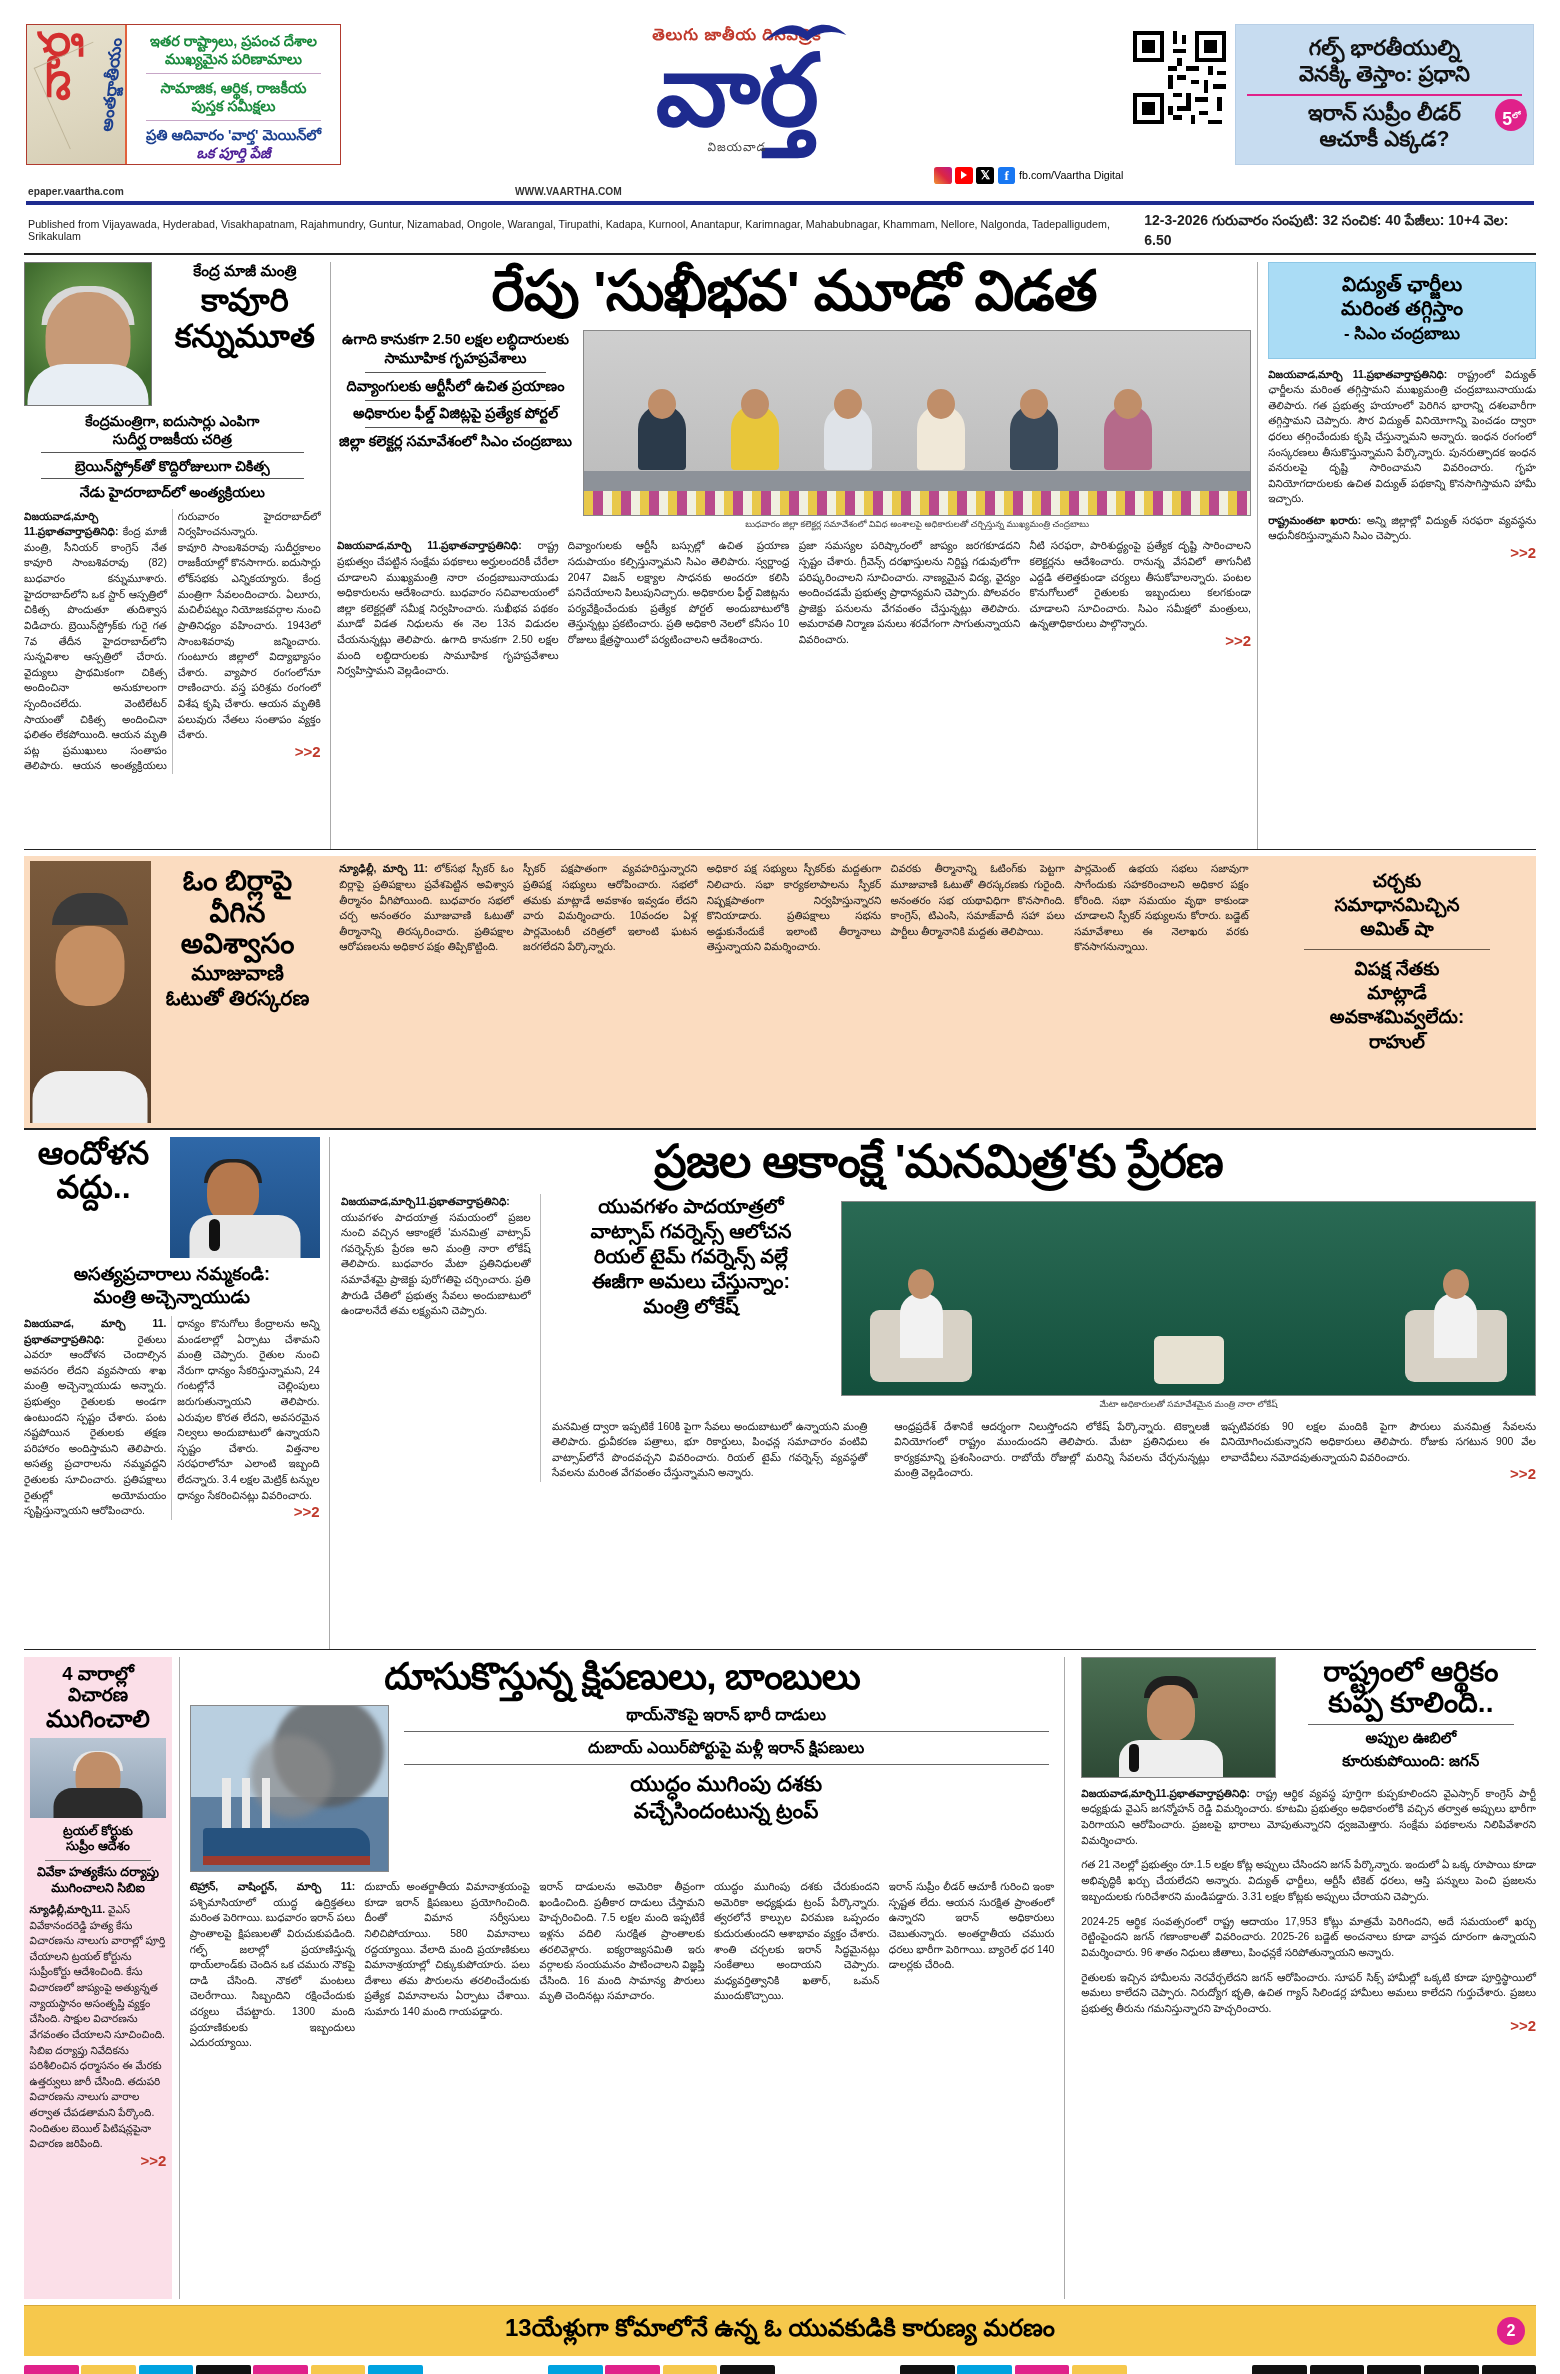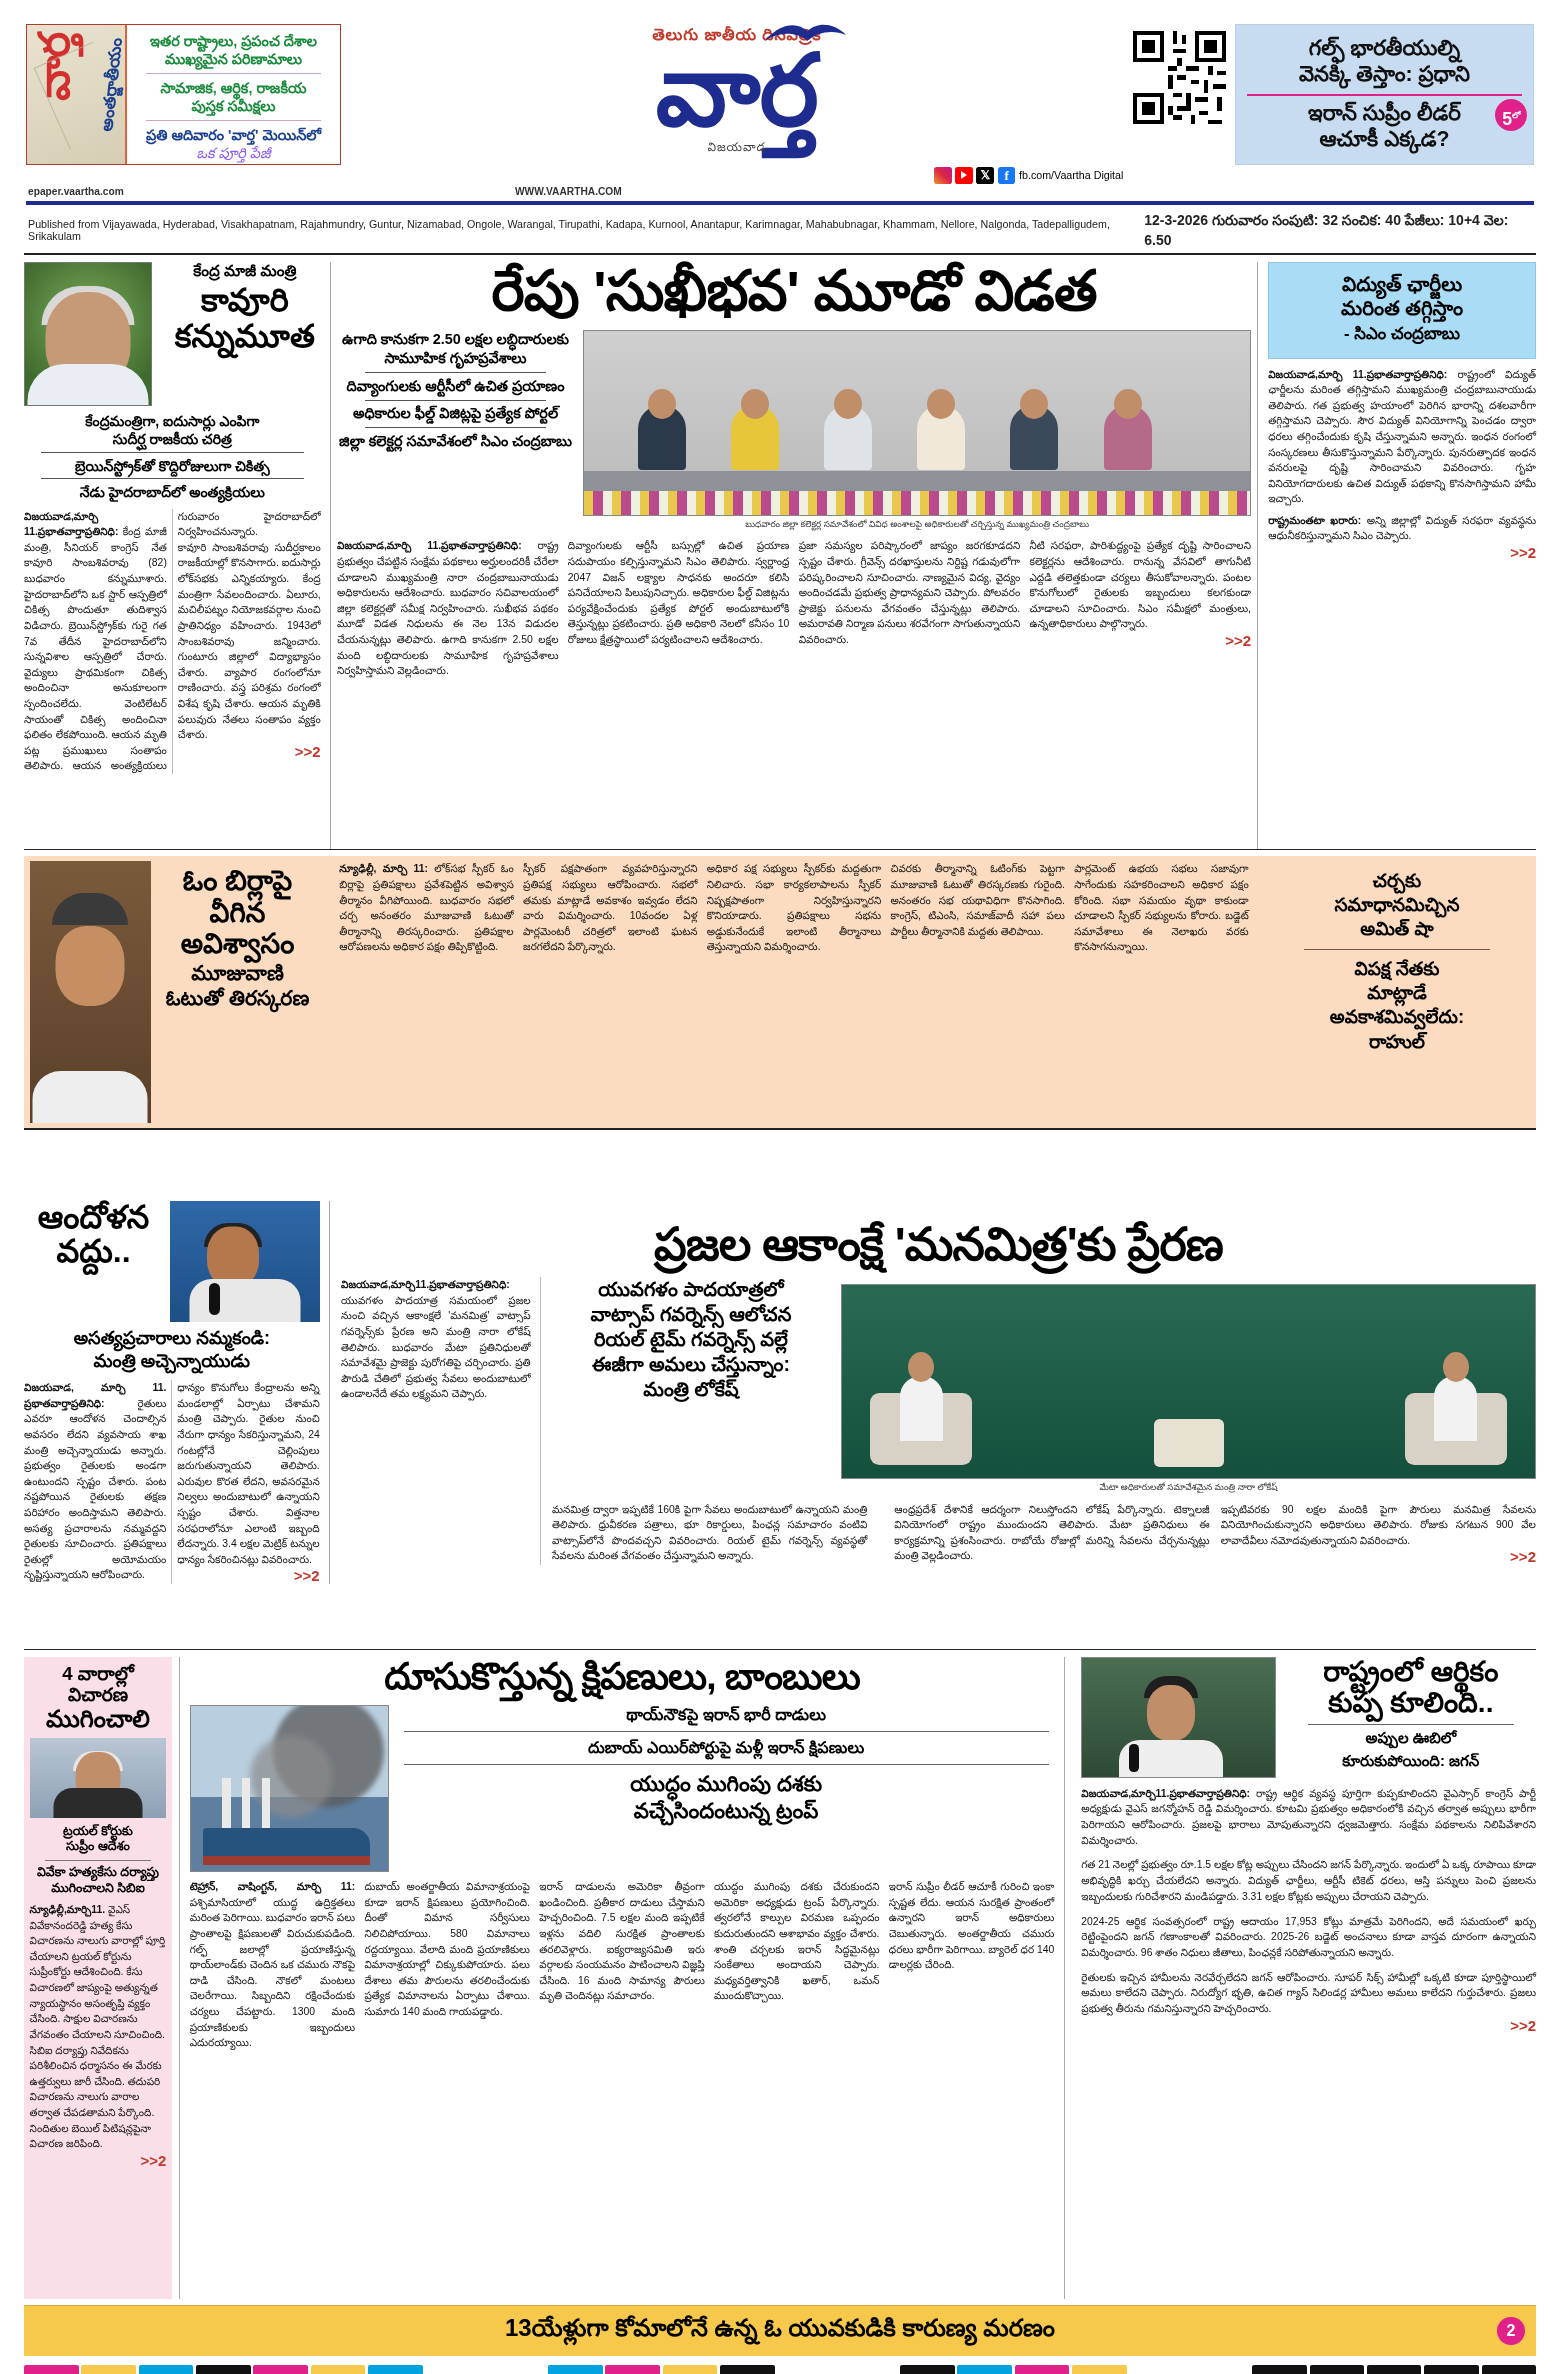--- a/index.html
+++ b/index.html
@@ -27,21 +27,21 @@
     position:absolute; right:3.7px; top:13px; color:#1b3f8f; font-size:16.7px; font-weight:bold;
     writing-mode: vertical-rl; transform: rotate(180deg) skewX(-6deg); line-height:1.1;
   }
   .promo-left .mag .pen {
     position:absolute; left:22px; top:26px; width:65px; height:89px;
     border-left:1.9px solid #b8ad90; border-top:1.9px solid #b8ad90; transform: rotate(-24deg); opacity:.8;
   }
   .promo-left .lines { flex:1; padding:6.5px 5.6px; text-align:center; }
   .promo-left .lines .l { color:#1a8a3c; font-size:14.4px; line-height:1.28; font-weight:600; }
   .promo-left .lines .l.blue { color:#1b3f8f; }
-  .promo-left .lines .l.red { color:#8b5cf6; font-weight:normal; font-style:italic; }
+  .promo-left .lines .l.red { color:#4c1d95; font-weight:bold; font-style:italic; }
   .promo-left .lines hr { border:0; border-top:0.9px solid #c7a6c7; margin:4.6px 13px; }
 
   .brandwrap { flex:1; text-align:center; position:relative; padding-top:1.9px; }
   .brand-sub { color:#c0392b; font-size:16px; font-weight:700; letter-spacing:0.9px; }
   .brand-main {
     color:#1e2b8f; font-size:100px; font-weight:bold; line-height:0.96;
     letter-spacing:-0.9px; margin-top:-5.6px;
   }
   .bird { position:absolute; left:50%; top:-3.7px; transform:translateX(24px); }
   .city { color:#444; font-size:12px; margin-top:1.9px; letter-spacing:0.9px;}
@@ -131,21 +131,21 @@
   .birla-photo .kurta{position:absolute;left:50%;bottom:0;transform:translateX(-50%);width:115px;height:52px;background:#eee;border-radius:28px 28px 0 0;}
   .s2-left .txt { flex:1; text-align:center; padding-top:3.7px; }
   .s2-left .txt .h { font-size:28px; font-weight:bold; line-height:1.13; }
   .s2-left .txt .h2 { font-size:20.4px; font-weight:bold; line-height:1.15; margin-top:1.9px; }
   .s2-mid { flex:1; background:#fbdcc0; padding:5.6px 9.3px; }
   .s2-right { width:278px; background:#fbdcc0; text-align:center; padding:13px 9.3px; }
   .s2-right .h { font-size:18.6px; font-weight:bold; line-height:1.3;}
   .s2-right hr { border:0; border-top:0.9px solid #6a5a4a; margin:7.4px 37px; }
 
   
-  .sec3 { display:flex; padding:7.4px 24px 0 24px; height:519px;align-items:center; }
+  .sec3 { display:flex; padding:7.4px 24px 0 24px; height:519px; }
   .s3-left { width:306px; padding-right:9.3px; border-right:0.9px solid #aaa;}
   .s3-right { flex:1; padding-left:11px; }
   .achen-top { display:flex; gap:7.4px; }
   .achen-txt { width:139px; text-align:center;}
   .achen-txt .h { font-size:32px; font-weight:bold; line-height:1.06;}
   .achen-photo { flex:1; height:121px; background:linear-gradient(#2f68a8,#1e4f86); position:relative; overflow:hidden;}
   .achen-photo .face{position:absolute;left:42%;top:46%;transform:translate(-50%,-50%);width:52px;height:61px;border-radius:44%;background:#b5784d;}
   .achen-photo .hair{position:absolute;left:42%;top:18%;transform:translateX(-50%);width:58px;height:24px;border-radius:32px 32px 0 0;background:#222;}
   .achen-photo .scarf{position:absolute;left:50%;bottom:0;transform:translateX(-50%);width:111px;height:43px;background:#e8e8e8;border-radius:22px 22px 0 0;}
   .achen-photo .mic{position:absolute;left:26%;bottom:7.4px;width:11px;height:32px;border-radius:5.6px;background:#111;}

